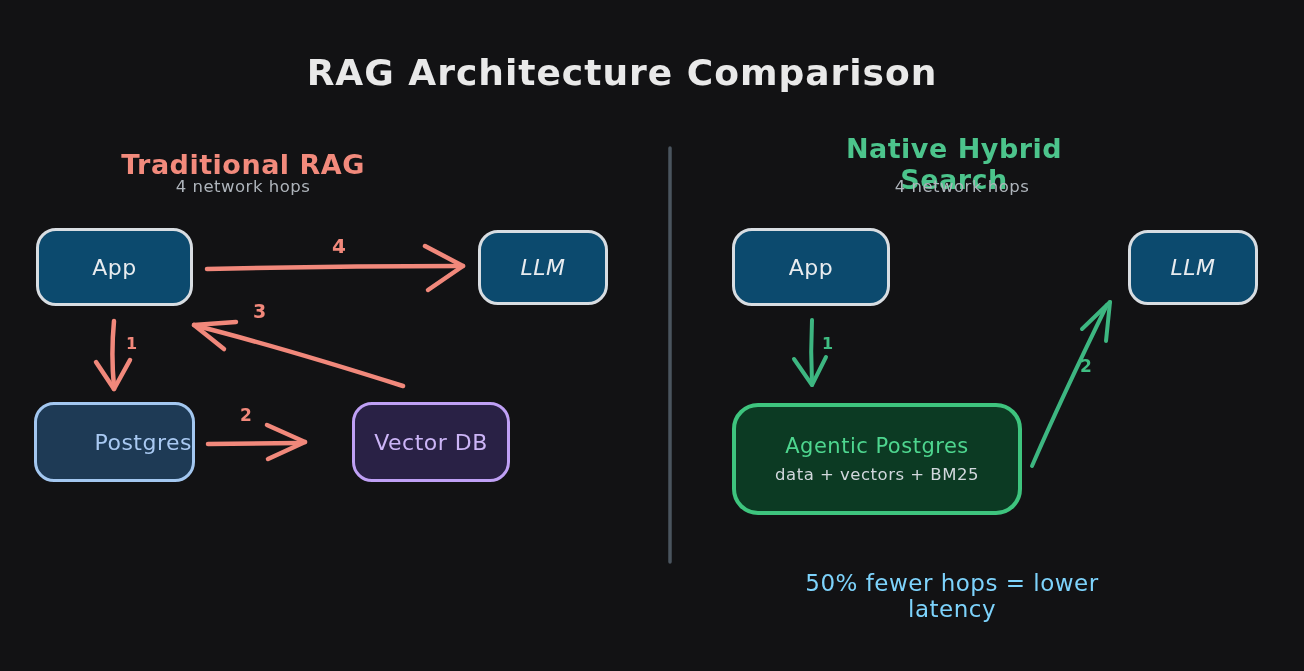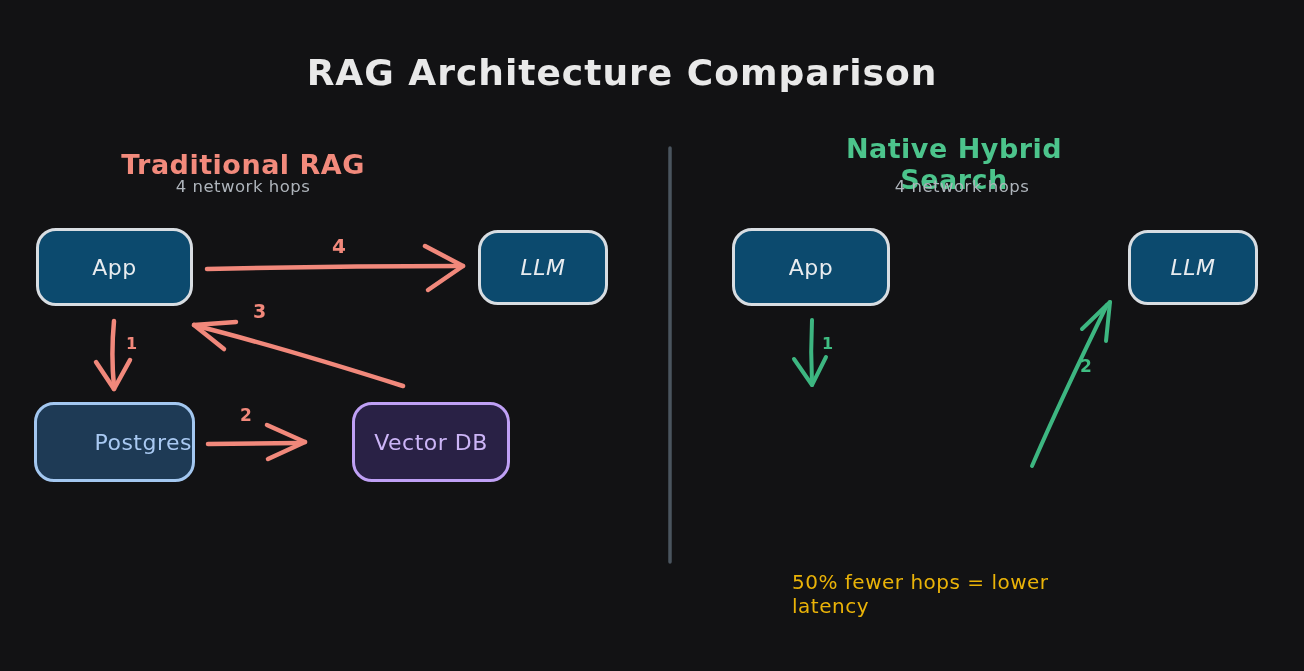--- a/index.html
+++ b/index.html
@@ -42,22 +42,22 @@
   .node.vectordb  { border-color: #bfa0f5; background: #292145; color: #ccb5f7; margin-left: 32px; }
   .node.agentic   { border-color: #3ec47e; background: #0c3a23; border-radius: 26px;
                     flex-direction: column; gap: 7px; border-width: 4px; }
   .agentic-title    { font-size: 21px; color: #4ed68f; letter-spacing: 0.5px; }
   .agentic-subtitle { font-size: 16.5px; color: #d2d8dd; letter-spacing: 0.5px; }
   .arrow-label { font-weight: 600; }
   .arrow-label.salmon { color: #f1887b; }
   .arrow-label.green  { color: #3fbd82; }
   .footnote {
     top: 570px; left: 792px; width: 320px;
-    text-align: left;
-    font-size: 20px; color: #eab308; letter-spacing: 0.5px;
+    text-align: center;
+    font-size: 23px; color: #7dd3fc; letter-spacing: 0.5px;
   }
   svg.overlay {
     position: absolute; top: 0; left: 0;
     width: 1304px; height: 671px;
     pointer-events: none;
   }
   svg .salmon-stroke { stroke: #f1887b; stroke-width: 4.5; fill: none; stroke-linecap: round; stroke-linejoin: round; }
   svg .green-stroke  { stroke: #3db681; stroke-width: 4;   fill: none; stroke-linecap: round; stroke-linejoin: round; }
   svg .divider-stroke { stroke: #4a545e; stroke-width: 3.5; fill: none; stroke-linecap: round; }
 </style>
@@ -127,20 +127,24 @@
   <div class="abs node vectordb" style="left:320px; top:402px; width:158px; height:80px;">
     <span>Vector DB</span>
   </div>
 
   <div class="abs node" style="left:732px; top:228px; width:158px; height:78px;">
     <span>App</span>
   </div>
   <div class="abs node llm" style="left:1128px; top:230px; width:130px; height:75px;">
     <span>LLM</span>
   </div>
+  <div class="abs node agentic" style="left:732px; top:403px; width:290px; height:112px;">
+    <span class="agentic-title">Agentic Postgres</span>
+    <span class="agentic-subtitle">data + vectors + BM25</span>
+  </div>
 
   <span class="abs arrow-label salmon" style="left:332px; top:234px; font-size:20px;">4</span>
   <span class="abs arrow-label salmon" style="left:253px; top:300px; font-size:19px;">3</span>
   <span class="abs arrow-label salmon" style="left:126px; top:334px; font-size:16px;">1</span>
   <span class="abs arrow-label salmon" style="left:240px; top:405px; font-size:17px;">2</span>
 
   <span class="abs arrow-label green" style="left:822px; top:334px; font-size:16px;">1</span>
   <span class="abs arrow-label green" style="left:1080px; top:356px; font-size:17px;">2</span>
 
   <div class="abs footnote">50% fewer hops = lower latency</div>

